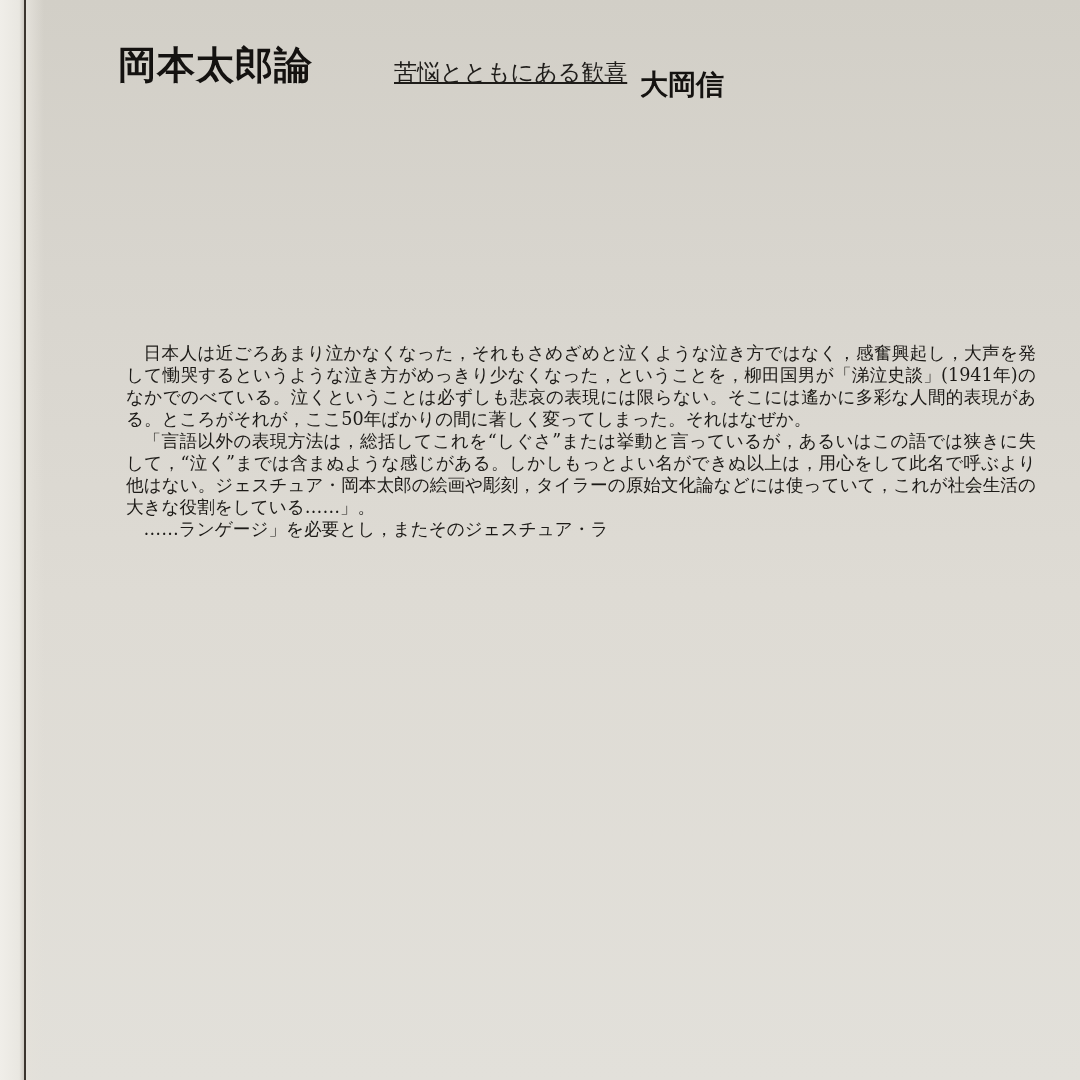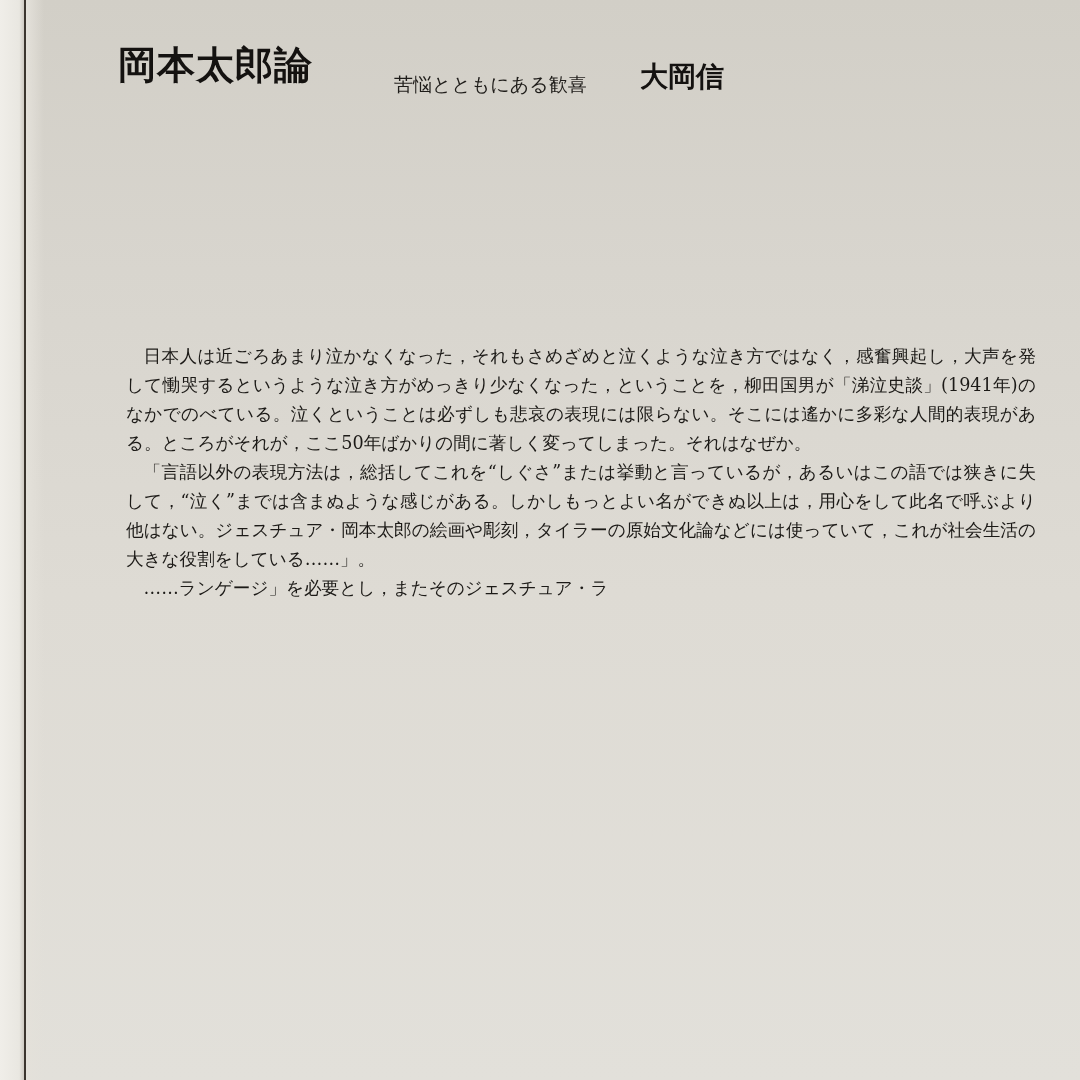--- a/index.html
+++ b/index.html
@@ -56,44 +56,45 @@
       font-family: "DejaVu Sans", sans-serif;
       font-weight: bold;
       font-size: 38px;
       letter-spacing: 1px;
       color: #141210;
       white-space: nowrap;
     }
     .subtitle {
       position: absolute;
       left: 276px;
-      top: 32px;
+      top: 17px;
       font-family: "DejaVu Sans", sans-serif;
-      font-size: 19px;
+      font-size: 23px;
       color: #1e1c19;
       white-space: nowrap;
+      text-decoration: underline;
     }
     .author {
       position: absolute;
       left: 522px;
-      top: 18px;
+      top: 26px;
       font-family: "DejaVu Sans", sans-serif;
       font-weight: bold;
       font-size: 28px;
       color: #141210;
       white-space: nowrap;
     }
     .body-text {
       position: absolute;
       left: 100px;
       top: 342px;
       width: 910px;
       font-family: "DejaVu Serif", serif;
       font-size: 17.6px;
-      line-height: 29px;
+      line-height: 22px;
       color: #1c1a17;
       text-align: justify;
     }
     .para {
       margin: 0;
       text-indent: 1em;
     }
     .para.cont {
       text-indent: 1em;
     }

